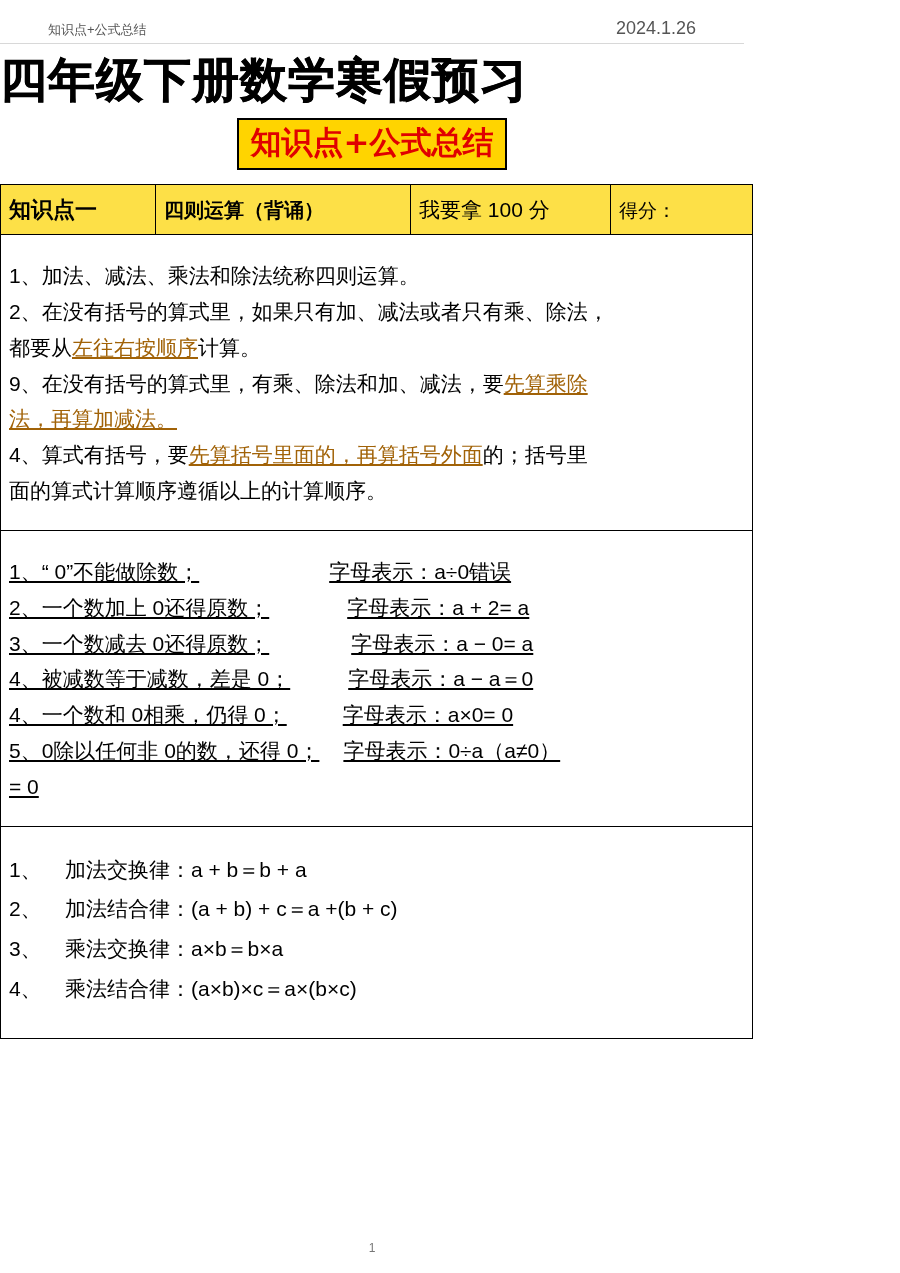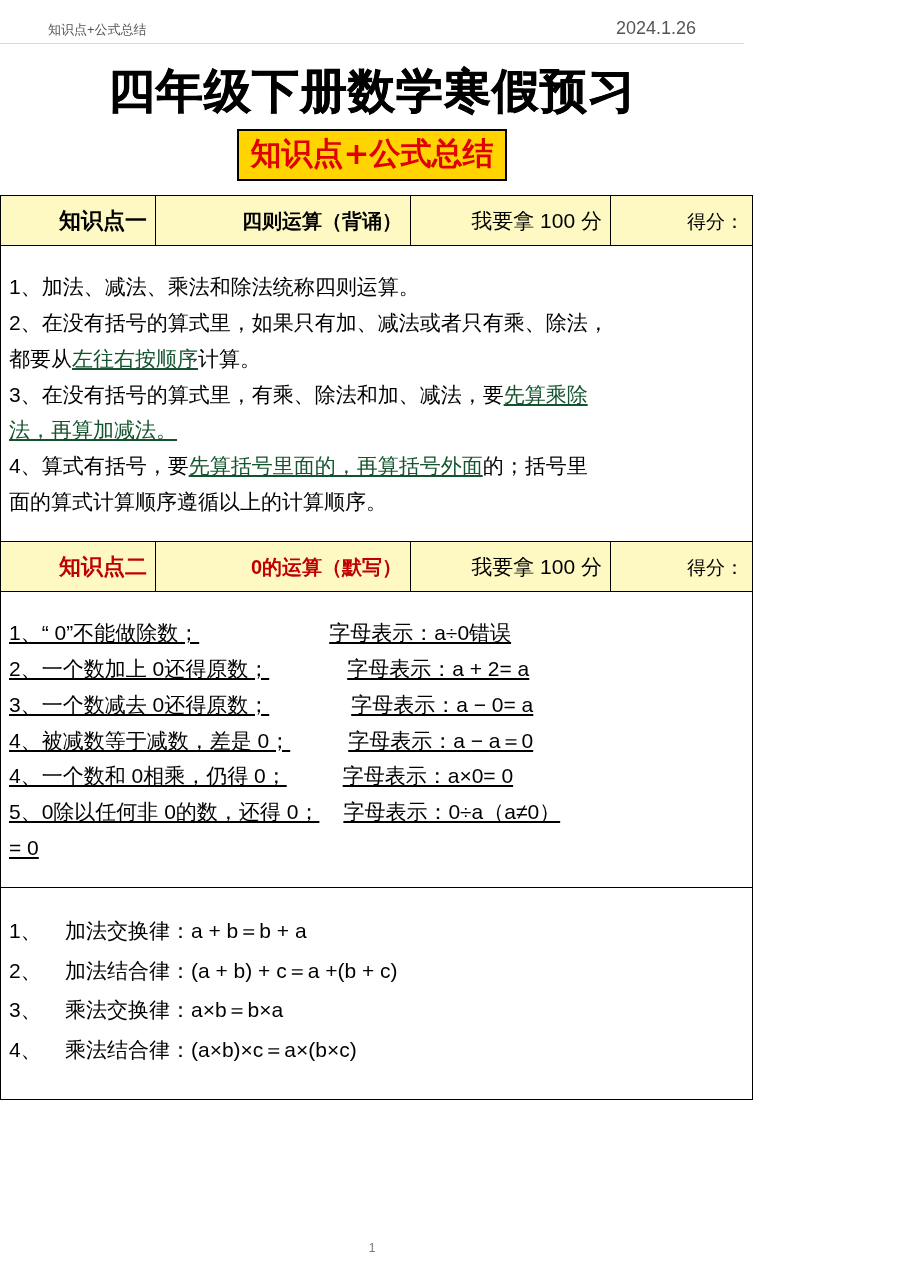--- a/index.html
+++ b/index.html
@@ -30,25 +30,25 @@
     font-size: 13px;
     color: #555;
     padding: 18px 48px 4px 48px;
     border-bottom: 1px solid #d8d8d8;
   }
   .doc-header .left { font-size: 13px; }
   .doc-header .right { font-size: 18px; }
 
   
   .main-title {
-    text-align: center;
+    text-align: left;
     font-size: 47px;
     font-weight: bold;
     letter-spacing: 1px;
-    margin: 16px 0 6px 0;
+    margin: 5px 0 6px 0;
     font-family: "DejaVu Sans", "Liberation Sans", sans-serif;
     -webkit-text-stroke: 0.6px #000;
   }
   .sub-title-wrap {
     text-align: center;
     margin: 0 0 14px 0;
   }
   .sub-title {
     display: inline-block;
     background: #ffd400;
@@ -68,38 +68,37 @@
     table-layout: fixed;
   }
   .tbl td {
     border: 1px solid #000;
     padding: 24px 8px;
     vertical-align: middle;
     font-size: 21px;
     line-height: 1.42;
   }
   .band td {
-    background: #fef9c3;
+    background: #fde047;
     font-size: 21px;
     padding: 9px 8px;
-    text-align: right;
   }
   .band .k-label { font-weight: bold; font-size: 22px; }
   .band .k-label.red { color: #c00000; font-weight: bold; }
   .band .k-topic { font-weight: bold; font-size: 20px; }
   .band .k-topic.red { color: #c00000; }
   .band .k-score { font-size: 21px; }
   .band .k-get { font-size: 19px; }
   .band .k-label.plain { font-weight: normal; }
 
   .body-cell { padding: 10px 10px 12px 10px; }
   .line { margin: 2px 0 6px 0; }
   .line:last-child { margin-bottom: 0; }
   .red { color: #e00000; }
-  .red-u { color: #14532d; text-decoration: underline; }
+  .red-u { color: #a16207; text-decoration: underline; }
   .zero-line { text-decoration: underline; display: block; }
   .zero-line .gap { display: inline-block; }
 
   .law-line { margin: 4px 0 10px 0; }
   .law-line .idx { display: inline-block; width: 56px; }
 
   .page-num {
     position: absolute;
     bottom: 18px;
     left: 0;
@@ -152,46 +151,32 @@
     <tr>
       <td class="body-cell" colspan="4">
         <div class="line">1、加法、减法、乘法和除法统称四则运算。</div>
         <div class="line">
           <span> 2、在没有括号的算式里，如果只有加、减法或者只有乘、除法，</span>
         </div>
         <div class="line">
           <span>都要从</span><span class="red-u">左往右按顺序</span><span>计算。</span>
         </div>
         <div class="line">
-          <span> 3、在没有括号的算式里，有乘、除法和加、减法，要</span><span class="red-u">先算乘除</span>
+          <span> 9、在没有括号的算式里，有乘、除法和加、减法，要</span><span class="red-u">先算乘除</span>
         </div>
         <div class="line">
           <span class="red-u">法，再算加减法。</span>
         </div>
         <div class="line">
           <span> 4、算式有括号，要</span><span class="red-u">先算括号里面的，再算括号外面</span><span>的；括号里</span>
         </div>
         <div class="line">面的算式计算顺序遵循以上的计算顺序。</div>
       </td>
     </tr>
 
-    <tr class="band">
-      <td>
-        <span class="k-label red">知识点二</span>
-      </td>
-      <td>
-        <span class="k-topic red">0的运算</span><span class="k-topic red small">（默写）</span>
-      </td>
-      <td>
-        <span class="k-score">我要拿 100 分</span>
-      </td>
-      <td>
-        <span class="k-get">得分：</span>
-      </td>
-    </tr>
 
     <tr>
       <td class="body-cell zero-row" colspan="4">
         <div class="line">
           <span class="zero-line"><span>1、“ 0”不能做除数；</span><span class="gap" style="width:130px"></span><span>字母表示：a÷0错误</span></span>
         </div>
         <div class="line">
           <span class="zero-line"><span>2、一个数加上 0还得原数；</span><span class="gap" style="width:78px"></span><span>字母表示：a + 2= a</span></span>
         </div>
         <div class="line">

